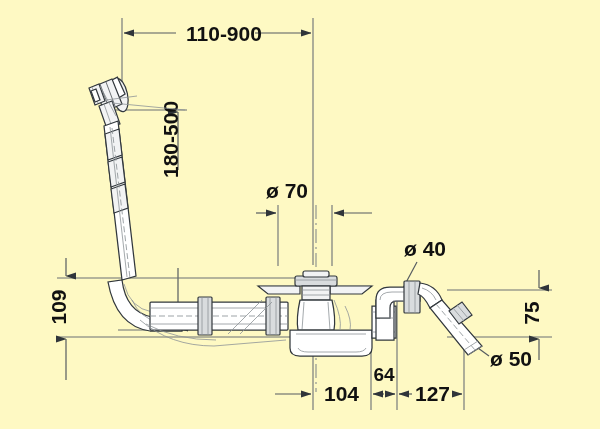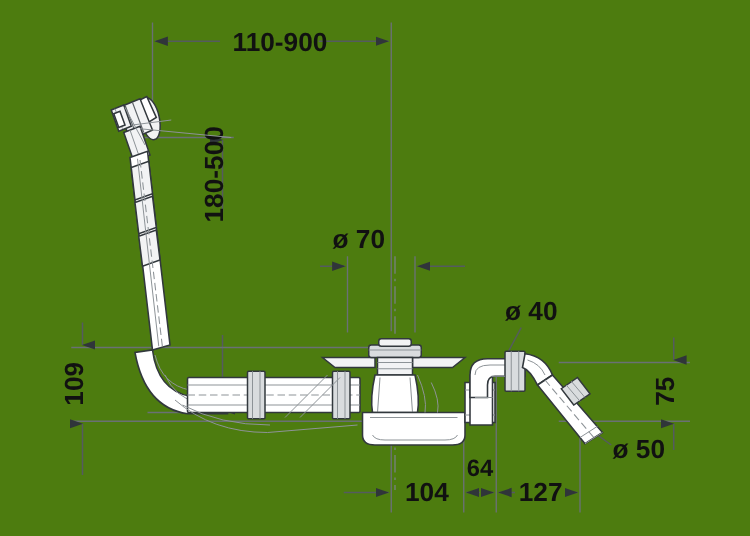--- a/index.html
+++ b/index.html
@@ -7,21 +7,21 @@
     padding: 0;
     background: #ffffff;
   }
   body {
     font-family: "Liberation Sans", sans-serif;
   }
   #drawing-root {
     position: relative;
     width: 600px;
     height: 429px;
-    background: #4d7c0f;
+    background: #fef9c3;
     overflow: hidden;
   }
   svg#tech-drawing {
     display: block;
     width: 600px;
     height: 429px;
   }
   .dimtext {
     font-family: "Liberation Sans", sans-serif;
     font-weight: bold;

